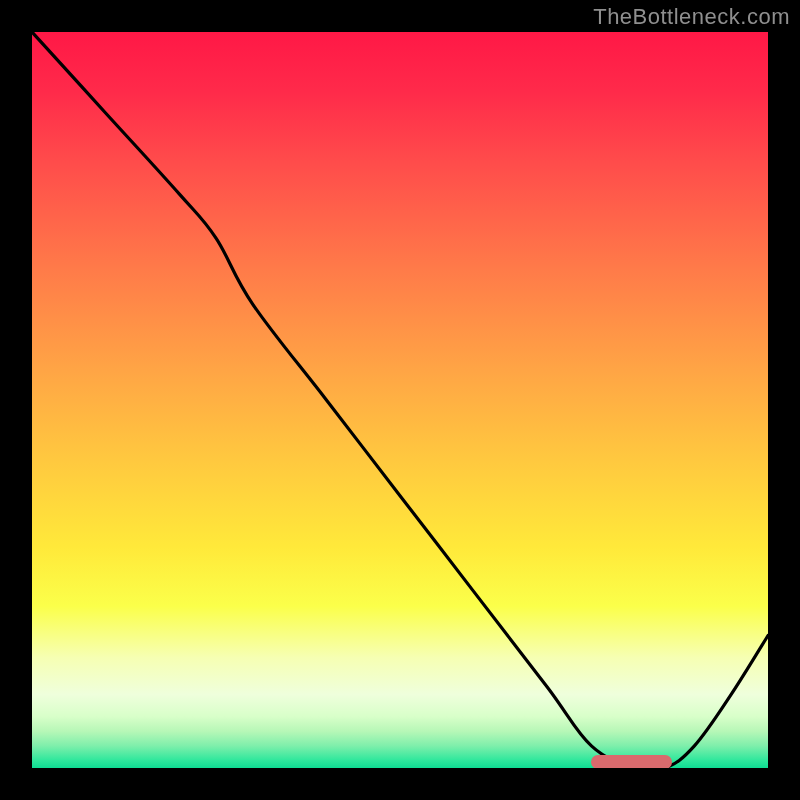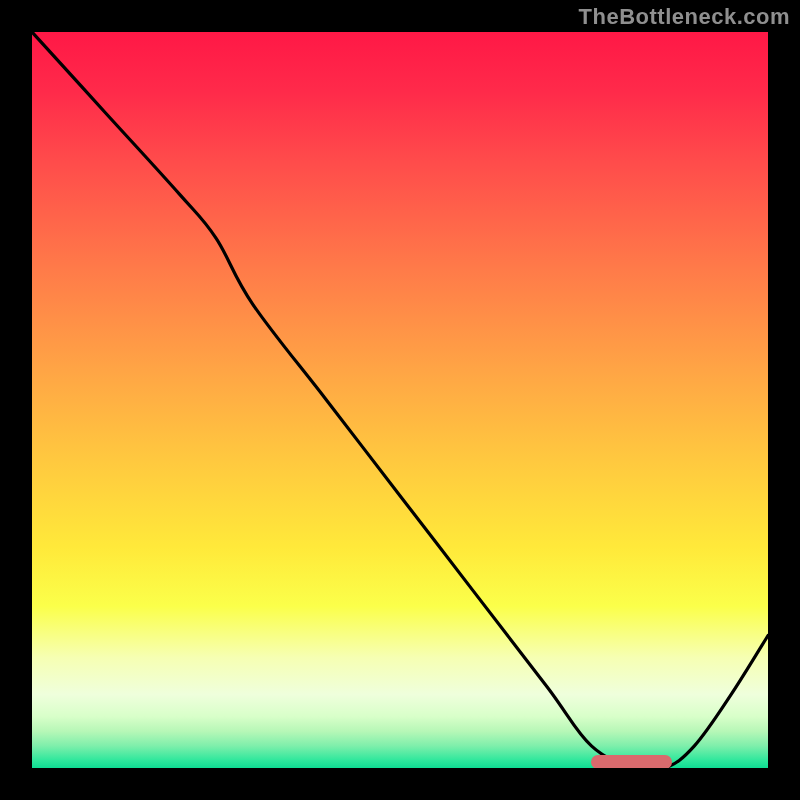--- a/index.html
+++ b/index.html
@@ -16,21 +16,21 @@
     width: 800px;
     height: 800px;
     background: #000;
   }
   .watermark {
     position: absolute;
     top: 4px;
     right: 10px;
     color: #8f8f8f;
     font-size: 22px;
-    font-weight: 700;
+    font-weight: 400;
     letter-spacing: 0.5px;
     z-index: 4;
   }
   .plot-area {
     position: absolute;
     left: 32px;
     top: 32px;
     width: 736px;
     height: 736px;
     overflow: hidden;

